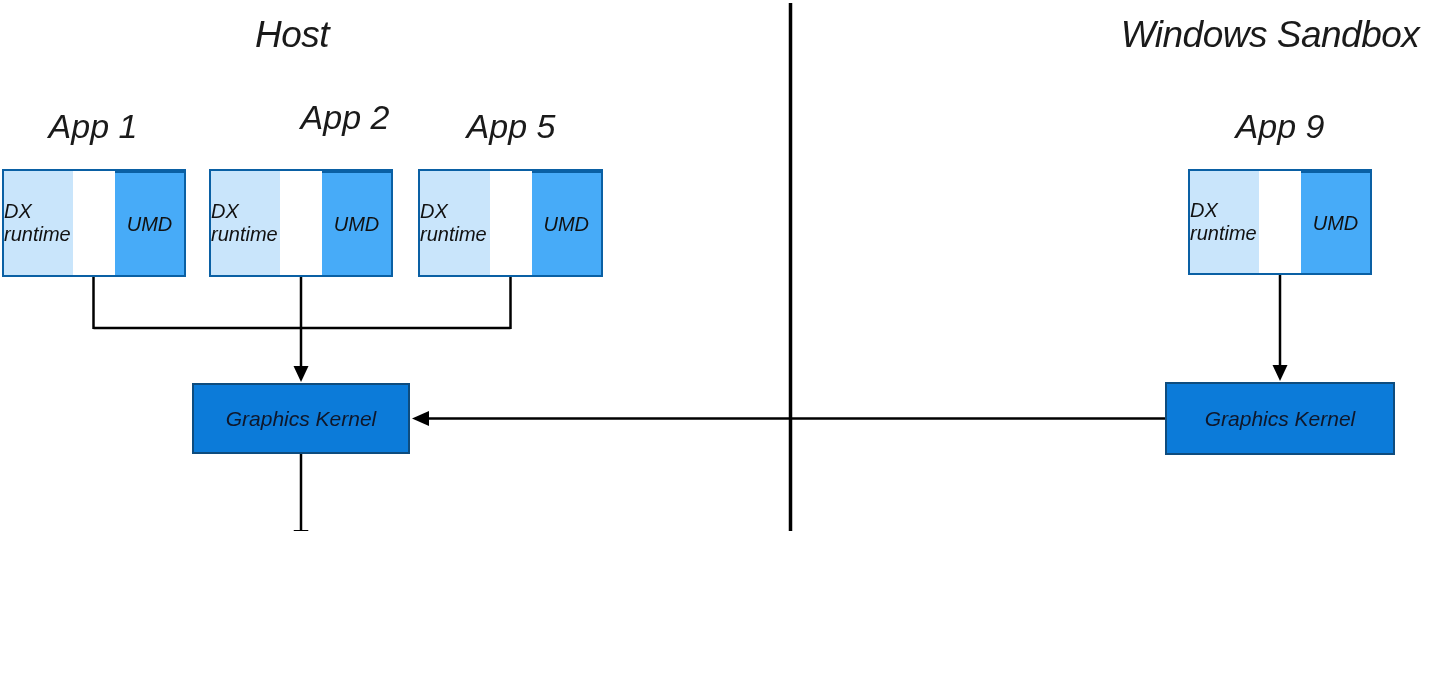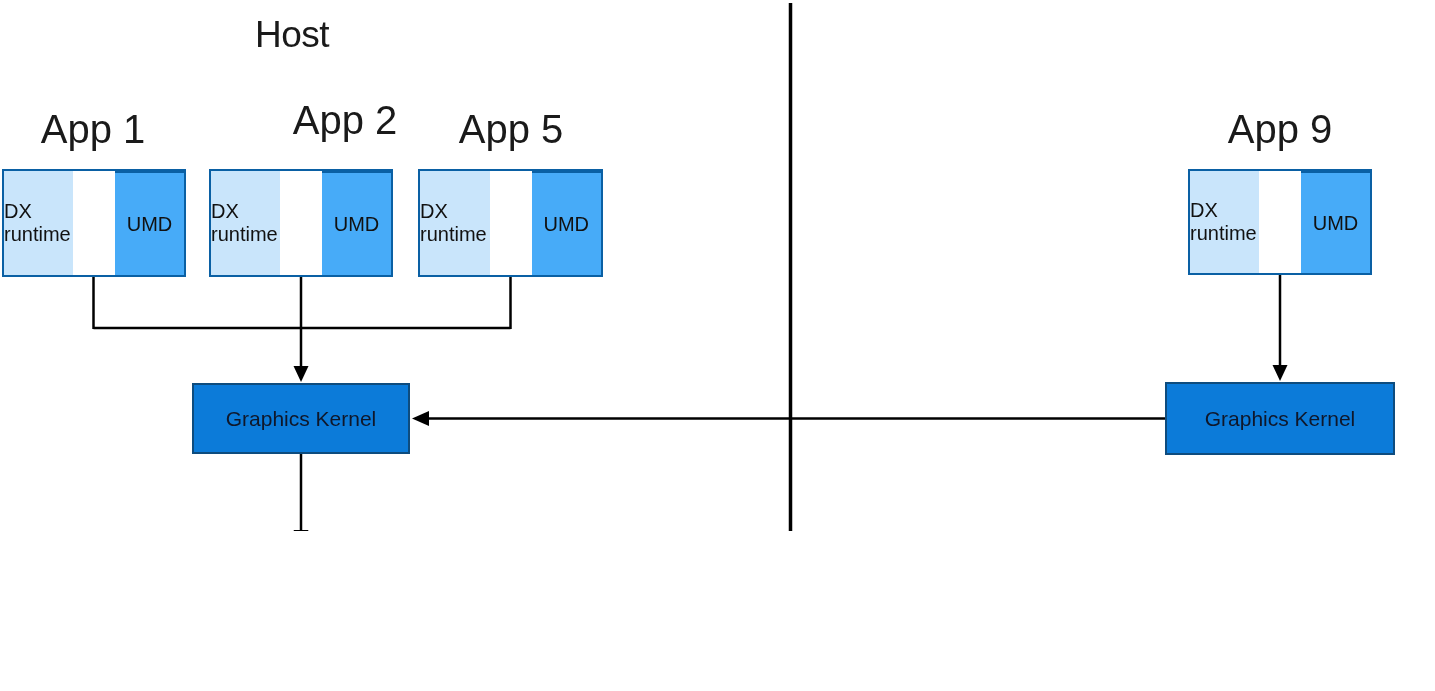--- a/index.html
+++ b/index.html
@@ -2,29 +2,29 @@
 <html style="--dx: #C9E5FB; --umd: #47ABF8; --box-border: #0A60A4; --kernel: #0C7BD9; --kernel-border: #0E4C7E; --line: #000000;"><head>
 <meta charset="utf-8">
 <style>
   :root{
     --dx:#C9E5FB; --umd:#47ABF8; --box-border:#0A60A4;
     --kernel:#0C7BD9; --kernel-border:#0E4C7E; --line:#000000; --ink:#1a1a1a;
   }
   html,body{margin:0;padding:0;background:#ffffff;}
   .stage{
     position:relative; width:1435px; height:531px; overflow:hidden;
-    background:#ffffff; font-family:"Liberation Sans", sans-serif; color:var(--ink);
+    background:#ffffff; font-family:"Liberation Sans", sans-serif; color:var(--ink);font-style:italic;
   }
   .section-title{
     position:absolute; transform:translateX(-50%); white-space:nowrap;
     font-size:37px; font-weight:400; letter-spacing:-0.5px;
   }
   .app-title{
     position:absolute; transform:translateX(-50%); white-space:nowrap;
-    font-size:40px; font-weight:400;
+    font-size:34px; font-weight:400;
   }
   .app-box{
     position:absolute; width:184px; height:108px; box-sizing:border-box;
     border:2px solid var(--box-border); display:flex; flex-direction:row;
   }
   .layer{
     flex:1; display:flex; align-items:center; justify-content:center;
     font-size:20px; color:#111;
   }
   .layer-dx{background:var(--dx);}
@@ -38,20 +38,21 @@
   .connectors path{stroke:var(--line); fill:none;}
   .connectors polygon{fill:var(--line); stroke:none;}
   .gpu-icon-wrap{position:absolute; left:252px; top:548px; width:105px; height:100px;}
 </style>
 </head>
 <body>
 
 <div class="stage">
 
   <div class="section-title" style="left:292px; top:14px;">Host</div>
+  <div class="section-title" style="left:1270px; top:14px;">Windows Sandbox</div>
 
   <div class="app-title" style="left:93px; top:107px;">App 1</div>
   <div class="app-title" style="left:301px; top:98px;margin-left:44px;">App 2</div>
   <div class="app-title" style="left:511px; top:107px;">App 5</div>
   <div class="app-title" style="left:1280px; top:107px;">App 9</div>
 
   <div class="app-box" style="left:2px; top:169px;">
     <div class="layer layer-dx">DX runtime</div>
     <div class="layer layer-umd">UMD</div>
   </div>

